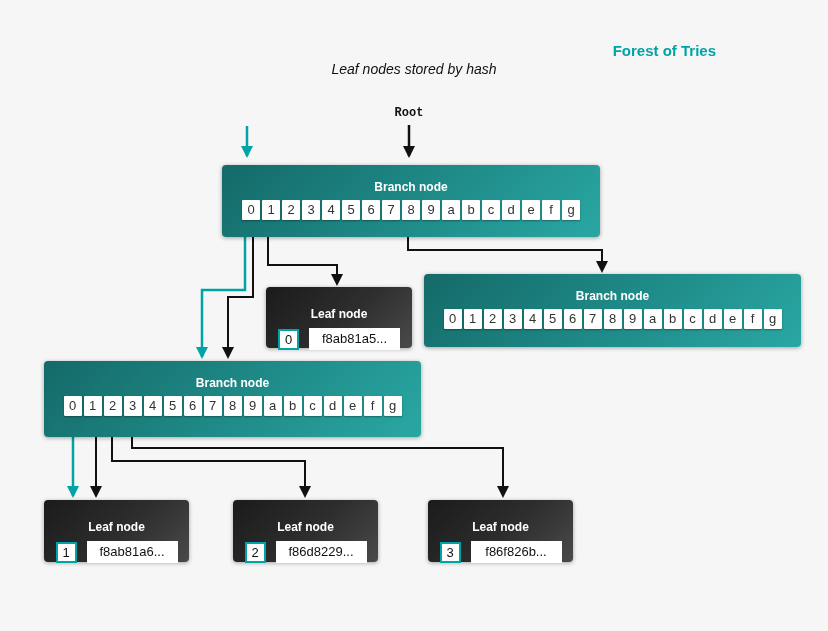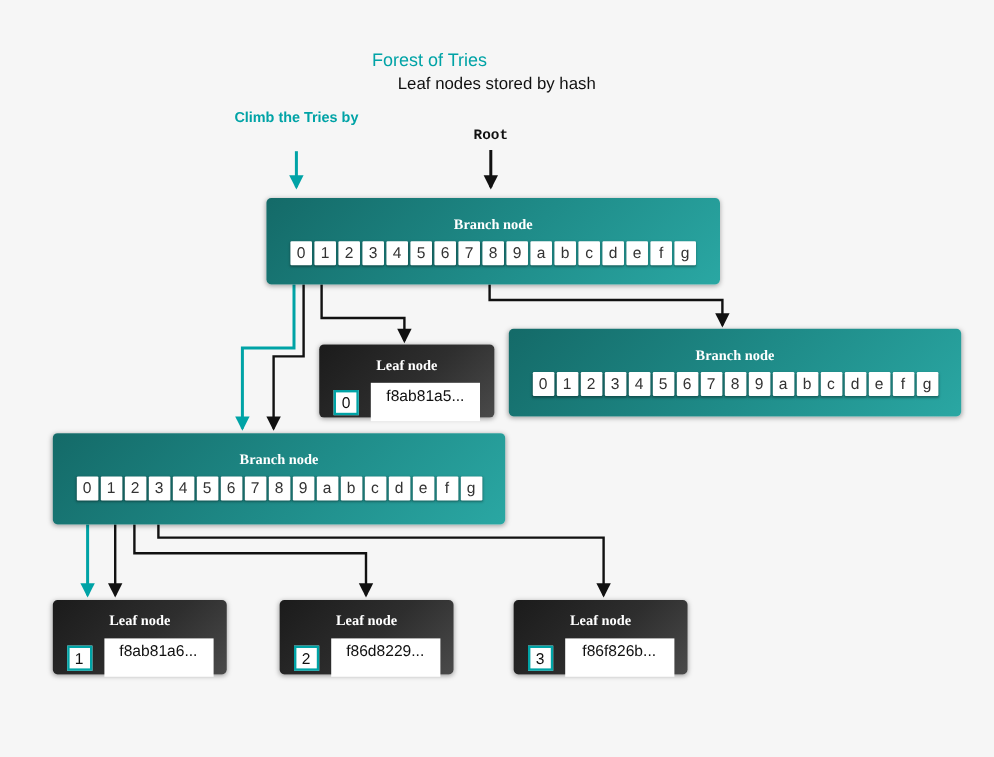--- a/index.html
+++ b/index.html
@@ -8,64 +8,64 @@
     font-family: "Liberation Sans", sans-serif;
     background: #f6f6f6;
     position: relative;
     overflow: hidden;
   }
   .canvas { position: absolute; inset: 0; width: 828px; height: 631px; }
   svg.wires { position: absolute; left: 0; top: 0; z-index: 1; }
 
   .page-title {
     position: absolute; left: 0; top: 42px; width: 716px;
-    text-align: center; font-size: 15px; font-weight: normal; color: #00a3a6;
+    text-align: right; font-size: 15px; font-weight: bold; color: #00a3a6;
     z-index: 2;
   }
   .page-subtitle {
     position: absolute; left: 0; top: 61px; width: 828px;
-    text-align: center; font-size: 14px; color: #111; z-index: 2;
+    text-align: center; font-size: 14px; color: #111; z-index: 2; font-style: italic;
   }
   .annotation {
     position: absolute; z-index: 2; text-align: center;
     font-size: 12px; font-weight: bold; line-height: 14px;
   }
   .annotation.teal { color: #00a3a6; }
   .annotation.dark { color: #111; font-family: Liberation Mono, monospace; }
 
   .node {
     position: absolute; z-index: 2; border-radius: 4px;
     display: flex; flex-direction: column; align-items: center;
     box-shadow: 0 1px 4px rgba(0,0,0,0.35);
   }
   .branch {
     background: linear-gradient(135deg, #146a68 0%, #1f8c89 55%, #2aa7a3 100%);
     padding-top: 15px;
   }
   .branch .node-title, .leaf .node-title {
-    color: #ffffff; font-size: 12px; font-weight: bold; font-family: Liberation Serif, serif;
+    color: #ffffff; font-size: 12px; font-weight: bold;
   }
   .cells { display: flex; gap: 2px; margin-top: 6px; }
   .cell {
     width: 18px; height: 20px; background: #ffffff; color: #333;
     font-size: 13px; line-height: 20px; text-align: center;
     border-radius: 1px; box-shadow: 0 1px 2px rgba(0,0,0,0.35);
   }
   .leaf {
     background: linear-gradient(135deg, #1b1b1b 0%, #2e2e2e 55%, #4a4a4a 100%);
-    padding-top: 10px;
+    padding-top: 20px;
   }
   .leaf-row { display: flex; align-items: center; gap: 10px; margin-top: 7px; }
   .leaf-index {
     width: 21px; height: 21px; background: #ffffff; color: #111;
     border: 2px solid #00a3a6; font-size: 13px; line-height: 17px;
     text-align: center;
   }
   .leaf-hash {
-    width: 91px; height: 32px; background: #ffffff; color: #111;
+    width: 91px; height: 22px; background: #ffffff; color: #111;
     font-size: 13px; line-height: 22px; text-align: center;
   }
 
   
   .branch-root  { left: 222px; top: 165px; width: 378px; height: 72px; }
   .branch-right { left: 424px; top: 274px; width: 377px; height: 73px; }
   .branch-lower { left: 44px;  top: 361px; width: 377px; height: 76px; }
   .leaf-0 { left: 266px; top: 287px; width: 146px; height: 61px; }
   .leaf-1 { left: 44px;  top: 500px; width: 145px; height: 62px; }
   .leaf-2 { left: 233px; top: 500px; width: 145px; height: 62px; }
@@ -97,21 +97,20 @@
     <path d="M73,437 L73,496" stroke="#00a3a6" stroke-width="2.5" fill="none" marker-end="url(#ah-teal)"></path>
     <path d="M96,437 L96,496" stroke="#111111" stroke-width="2" fill="none" marker-end="url(#ah-black)"></path>
     <path d="M112,437 L112,461 L305,461 L305,496" stroke="#111111" stroke-width="2" fill="none" marker-end="url(#ah-black)"></path>
     <path d="M132,437 L132,448 L503,448 L503,496" stroke="#111111" stroke-width="2" fill="none" marker-end="url(#ah-black)"></path>
   </svg>
 
   <div class="page-title">Forest of Tries</div>
   <div class="page-subtitle">Leaf nodes stored by hash</div>
 
   <div class="annotation teal ann-climb">
-    <div>Climb the Tries by</div>
   </div>
   <div class="annotation dark ann-root">Root</div>
 
   <div class="node branch branch-root">
     <div class="node-title">Branch node</div>
     <div class="cells">
         <span class="cell">0</span>
         <span class="cell">1</span>
         <span class="cell">2</span>
         <span class="cell">3</span>

